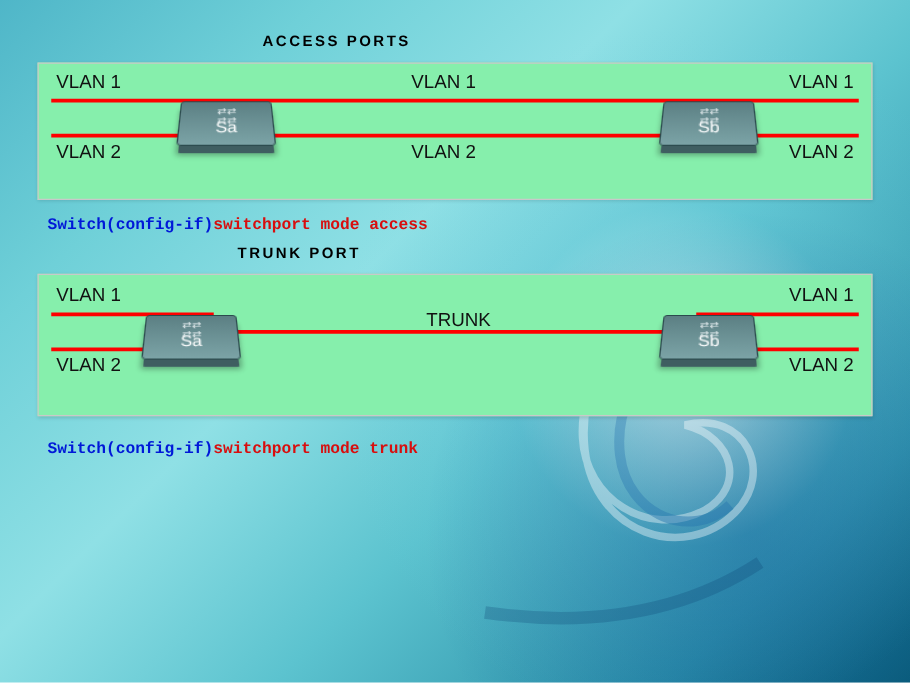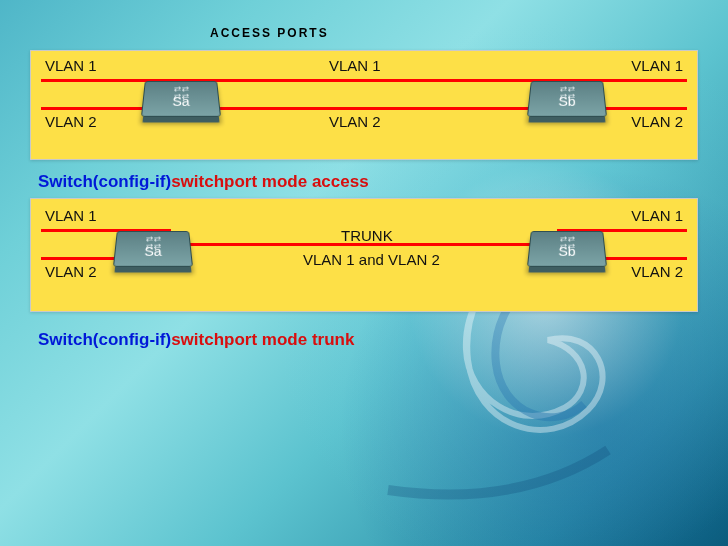--- a/index.html
+++ b/index.html
@@ -9,35 +9,35 @@
       radial-gradient(circle at 82% 78%, rgba(0,70,140,.45) 0%, transparent 35%),
       linear-gradient(135deg,#4fb6c8 0%,#6fd0d8 20%,#8fe0e5 40%,#5cc3cf 60%,#2a8fa8 85%,#0c5f7a 100%);
     position:relative;
   }
   .swirl{position:absolute;right:30px;top:200px;width:360px;height:320px;pointer-events:none;opacity:.55}
   .title{font-family:Arial Black,Arial,sans-serif;font-weight:900;letter-spacing:2px;font-size:12px;color:#000}
   .slide{position:relative;padding:18px 30px 10px 30px;height:100%;box-sizing:border-box}
   h1.title{margin:8px 0 10px 180px}
   h2.title{margin:8px 0 10px 160px}
   .panel{
-    background:#fde047;border:1px solid #c9c9c9;box-shadow:0 1px 3px rgba(0,0,0,.15);
+    background:#86efac;border:1px solid #c9c9c9;box-shadow:0 1px 3px rgba(0,0,0,.15);
     position:relative;height:108px;margin:6px 0 12px 0;
   }
   .lab{position:absolute;font-size:15px;color:#111}
   .redline{position:absolute;height:3px;background:#ff0000;left:10px;right:10px}
   .sw{
     position:absolute;width:74px;height:40px;
     background:linear-gradient(#5b7f83,#7ba3a6);
     border:1px solid #2b4a4d;border-radius:3px;
     box-shadow:0 8px 0 -2px #3f5e61, 0 8px 4px rgba(0,0,0,.3);
     color:#fff;font-size:14px;text-align:center;line-height:48px;
     transform:perspective(220px) rotateX(32deg);
   }
   .sw .arrows{position:absolute;top:5px;left:0;right:0;font-size:9px;line-height:9px;color:#e6eef0;letter-spacing:-1px}
-  .cmd{font-family:Liberation Sans, sans-serif;font-size:17px;font-weight:bold;margin:2px 0 4px 8px}
+  .cmd{font-family:Liberation Mono, monospace;font-size:13px;font-weight:bold;margin:2px 0 4px 8px}
   .cmd .p1{color:#0018d8}
   .cmd .p2{color:#d80e0e}
 </style>
 </head>
 <body>
 
 <svg class="swirl" viewBox="0 0 360 320">
   <path d="M300 30 C 210 10 120 70 130 160 C 138 228 210 250 250 210 C 282 178 258 128 210 140 C 250 150 258 190 226 208 C 180 232 130 198 128 150 C 124 70 220 18 300 50 Z" fill="none" stroke="#ffffff" stroke-width="6" stroke-opacity=".7"></path>
   <path d="M296 60 C 220 40 150 96 158 164 C 164 214 216 232 246 204" fill="none" stroke="#1160a8" stroke-width="8" stroke-opacity=".5"></path>
   <path d="M50 290 C 120 300 200 296 270 250" fill="none" stroke="#0a3f6e" stroke-width="10" stroke-opacity=".45"></path>
@@ -65,35 +65,35 @@
     <div class="sw" style="left:498px;top:26px">
       <div class="arrows">⇄ ⇄<br>⇄ ⇄</div>
       <span>Sb</span>
     </div>
   </div>
 
   <div class="cmd">
     <span class="p1">Switch(config-if)</span><span class="p2">switchport mode access</span>
   </div>
 
+  <h2 class="title">TRUNK PORT</h2>
 
   <div class="panel" style="height:112px">
     <span class="lab" style="top:8px;left:14px">VLAN 1</span>
     <span class="lab" style="top:8px;right:14px">VLAN 1</span>
     <div class="redline" style="top:30px;left:10px;width:130px;right:auto"></div>
     <div class="redline" style="top:30px;right:10px;width:130px;left:auto"></div>
 
     <span class="lab" style="top:64px;left:14px">VLAN 2</span>
     <span class="lab" style="top:64px;right:14px">VLAN 2</span>
     <div class="redline" style="top:58px;left:10px;width:130px;right:auto"></div>
     <div class="redline" style="top:58px;right:10px;width:130px;left:auto"></div>
 
     <span class="lab" style="top:28px;left:310px">TRUNK</span>
     <div class="redline" style="top:44px;left:140px;right:140px"></div>
-    <span class="lab" style="top:52px;left:272px">VLAN 1 and VLAN 2</span>
 
     <div class="sw" style="left:84px;top:28px">
       <div class="arrows">⇄ ⇄<br>⇄ ⇄</div>
       <span>Sa</span>
     </div>
     <div class="sw" style="left:498px;top:28px">
       <div class="arrows">⇄ ⇄<br>⇄ ⇄</div>
       <span>Sb</span>
     </div>
   </div>

